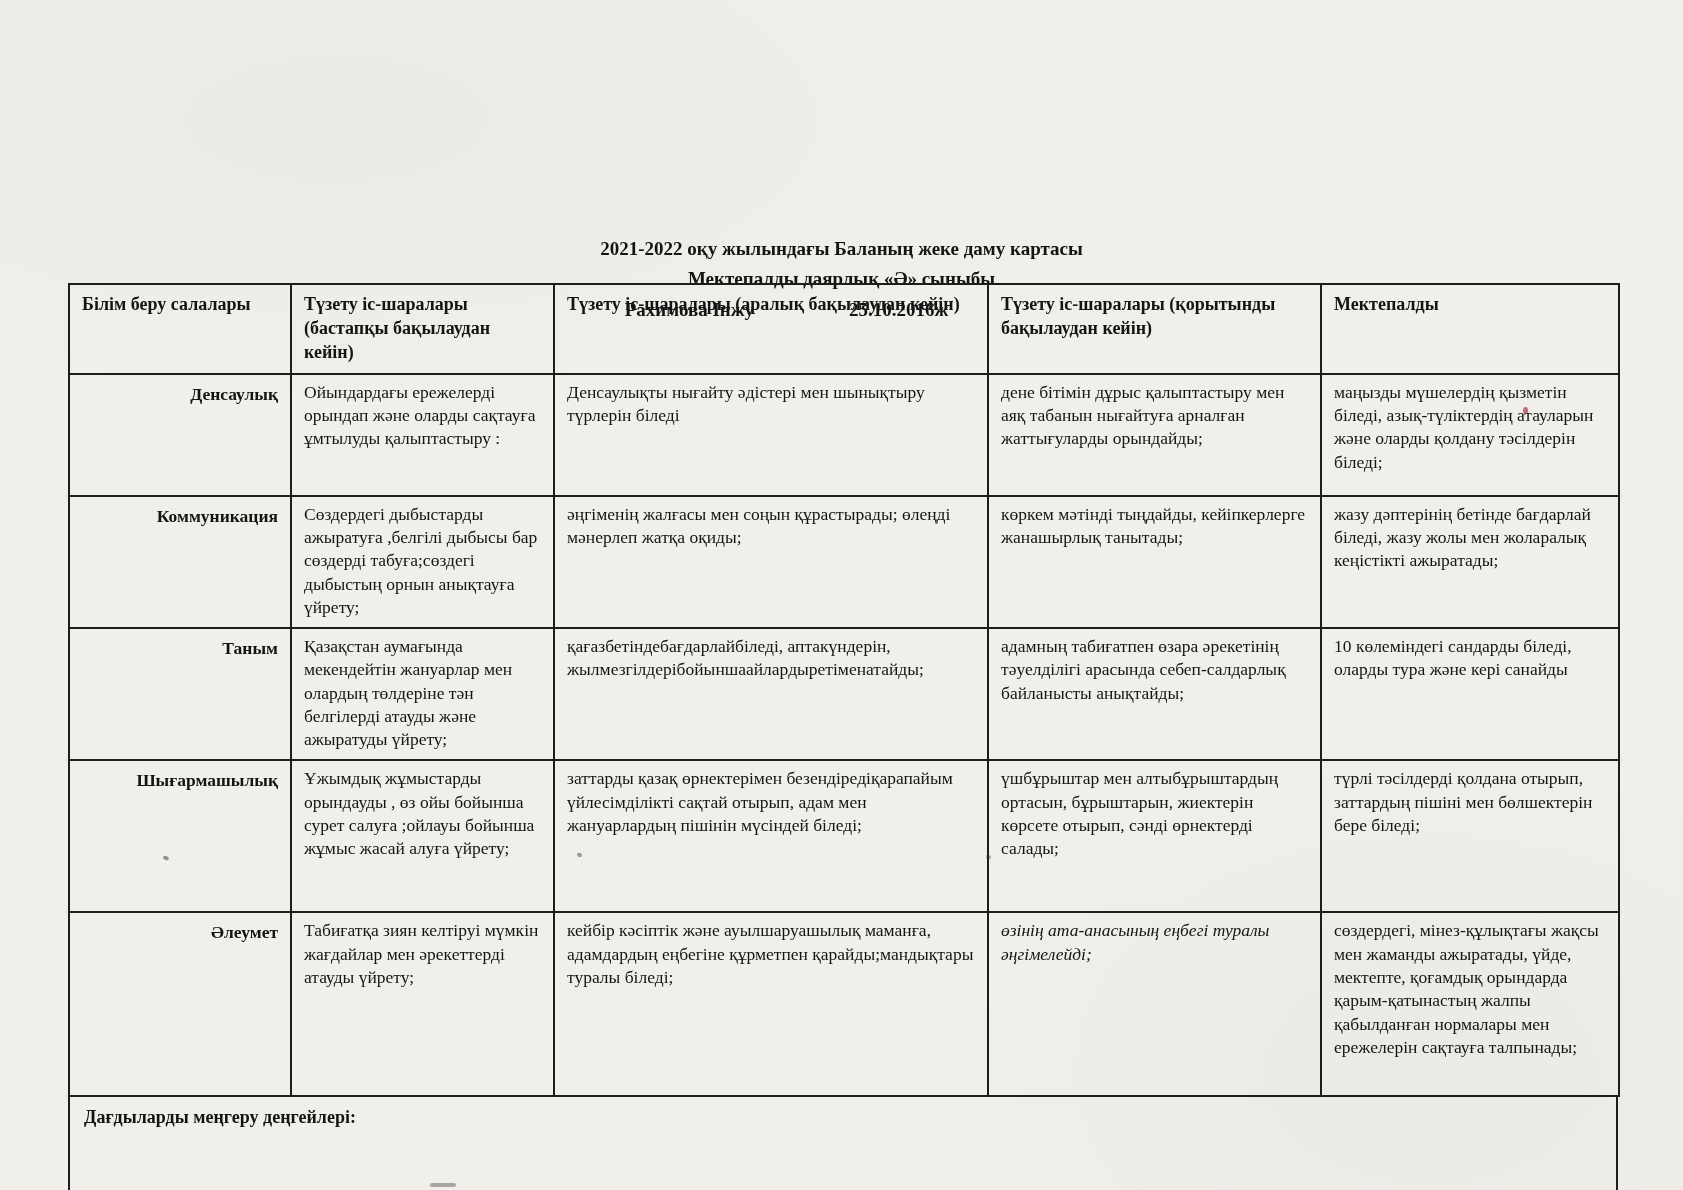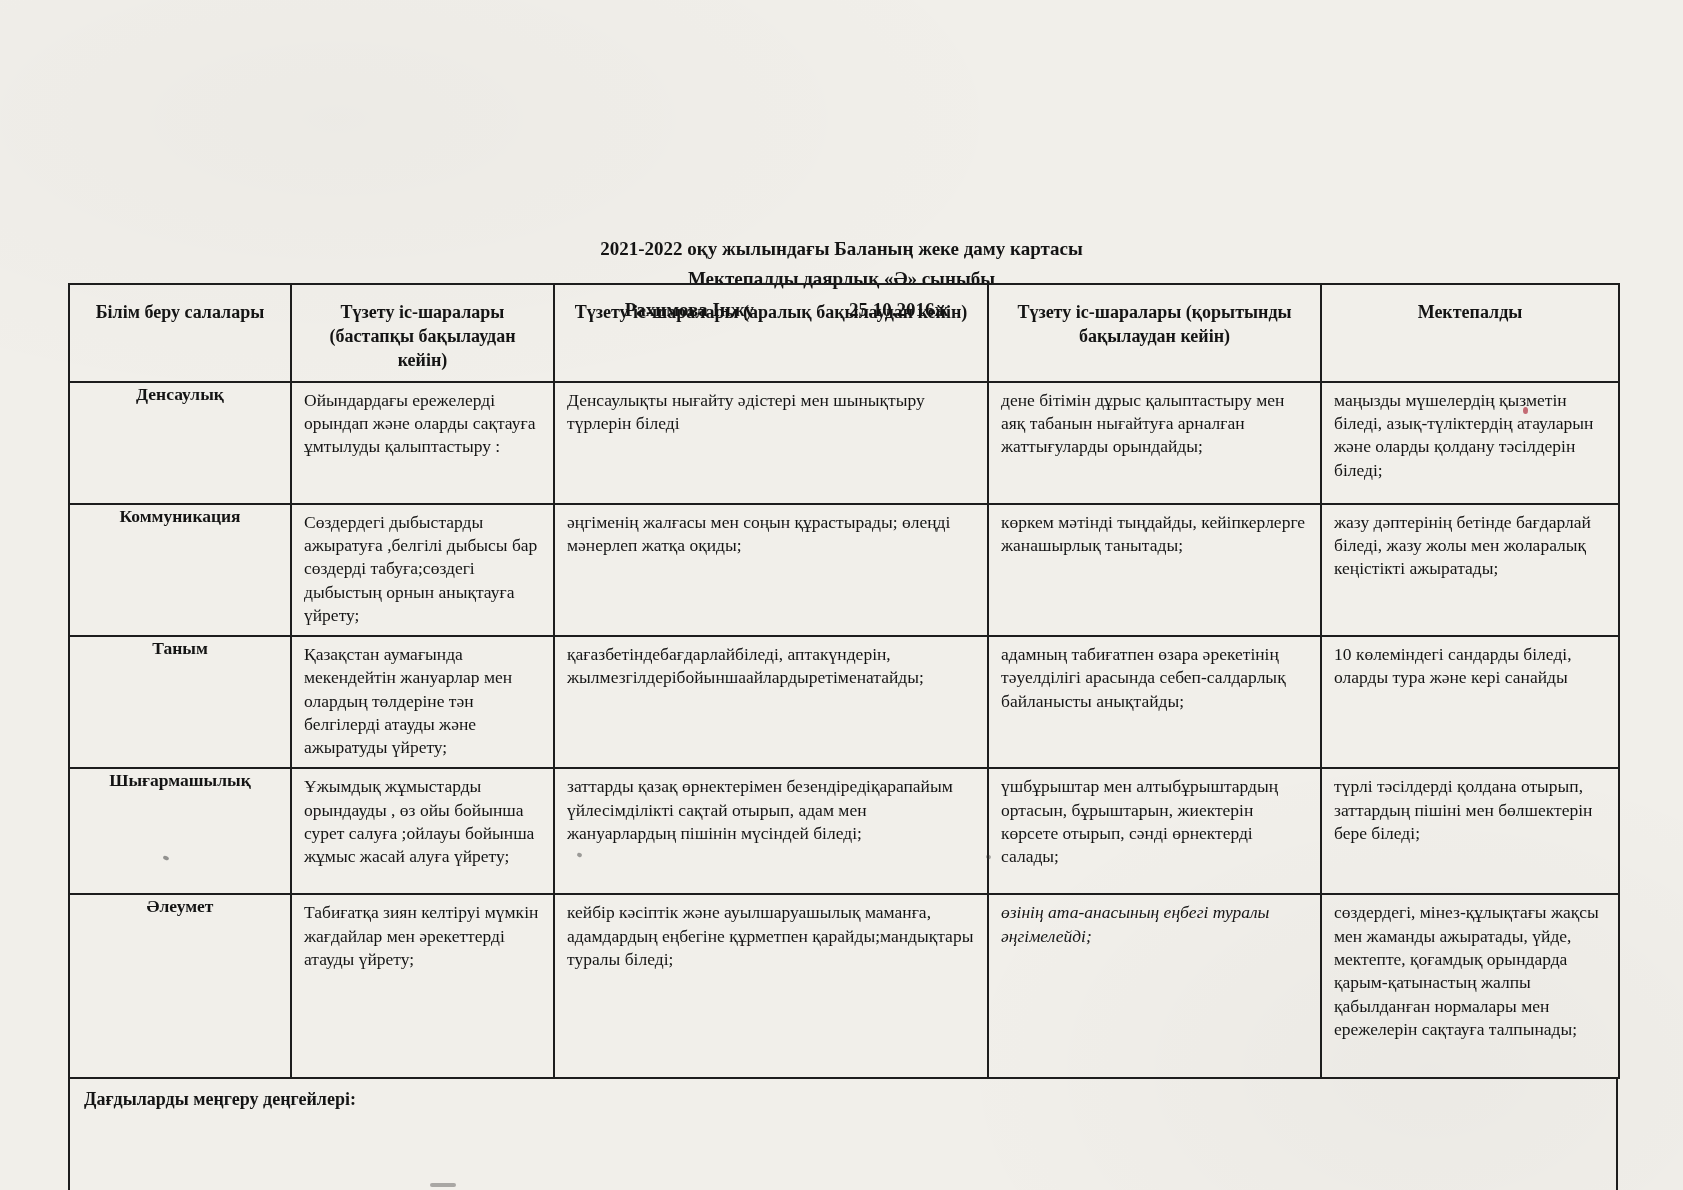--- a/index.html
+++ b/index.html
@@ -36,30 +36,30 @@
   }
   .dev-table th, .dev-table td {
     border: 2px solid #1d1d1d;
     vertical-align: top;
     padding: 6px 12px 8px 12px;
     font-size: 17.5px;
     line-height: 1.33;
     word-wrap: break-word;
   }
   .dev-table th {
-    font-weight: 700; text-align: center; padding-top: 16px; font-size: 18px;
+    font-weight: 700; text-align: left; padding-top: 8px; font-size: 18px;
   }
-  .dev-table td.area { font-weight: 700; text-align: center; padding-top: 0; }
+  .dev-table td.area { font-weight: 700; text-align: right; padding-top: 8px; }
   .dev-table td.italic { font-style: italic; }
 
   tr.hrow  { height: 72px; }
   tr.row-1 { height: 122px; }
   tr.row-2 { height: 115px; }
   tr.row-3 { height: 114px; }
-  tr.row-4 { height: 126px; }
+  tr.row-4 { height: 152px; }
   tr.row-5 { height: 184px; }
 
   
   .footer-box {
     border: 2px solid #1d1d1d; border-top: none;
     box-sizing: border-box;
     height: 116px;
     padding: 8px 14px;
     font-size: 18px; line-height: 1.42;
   }

